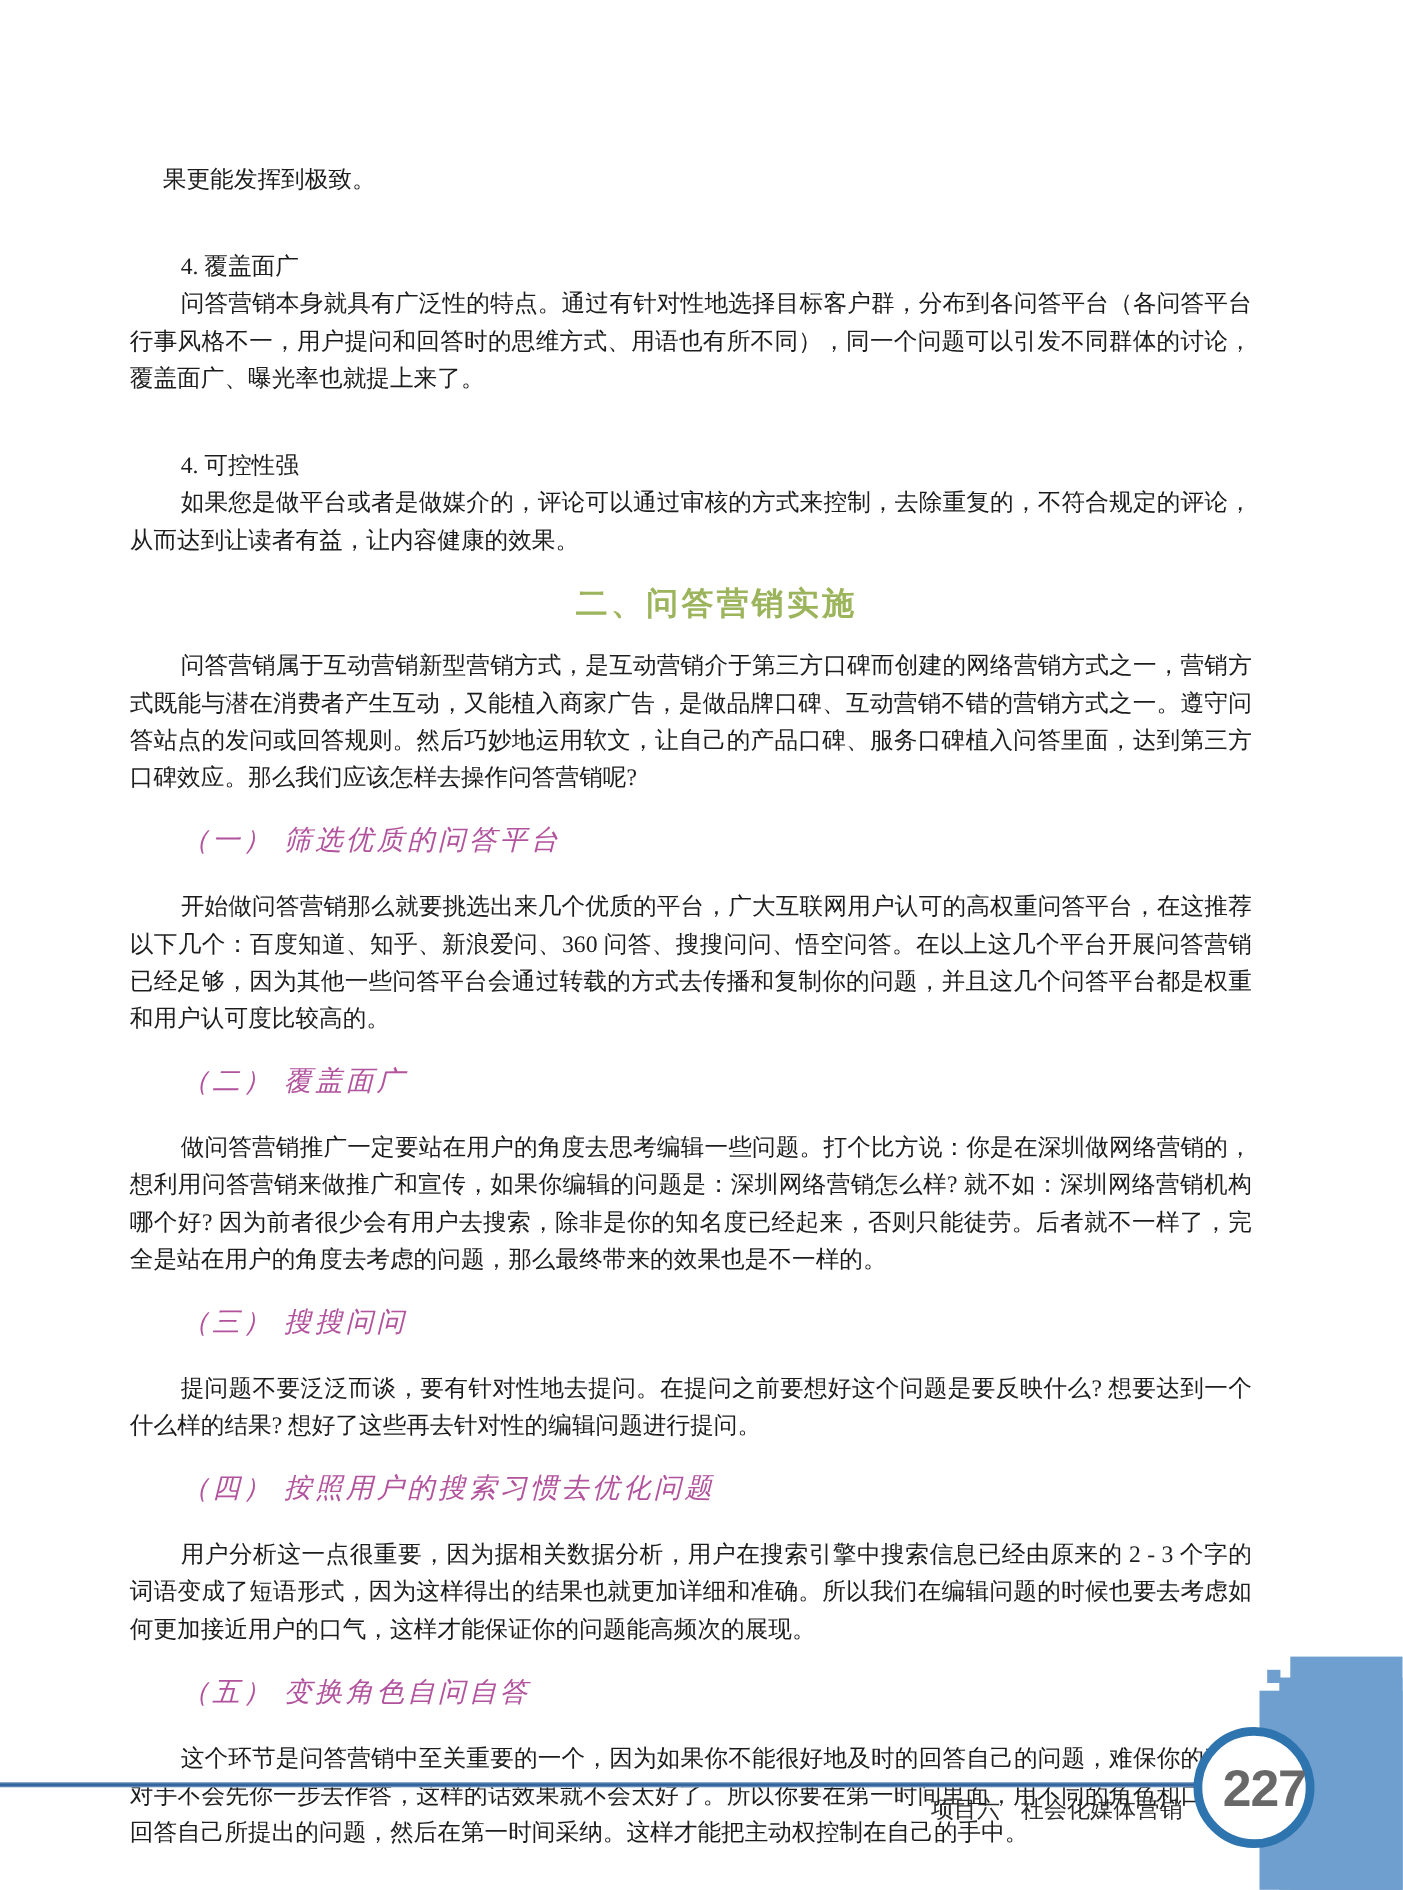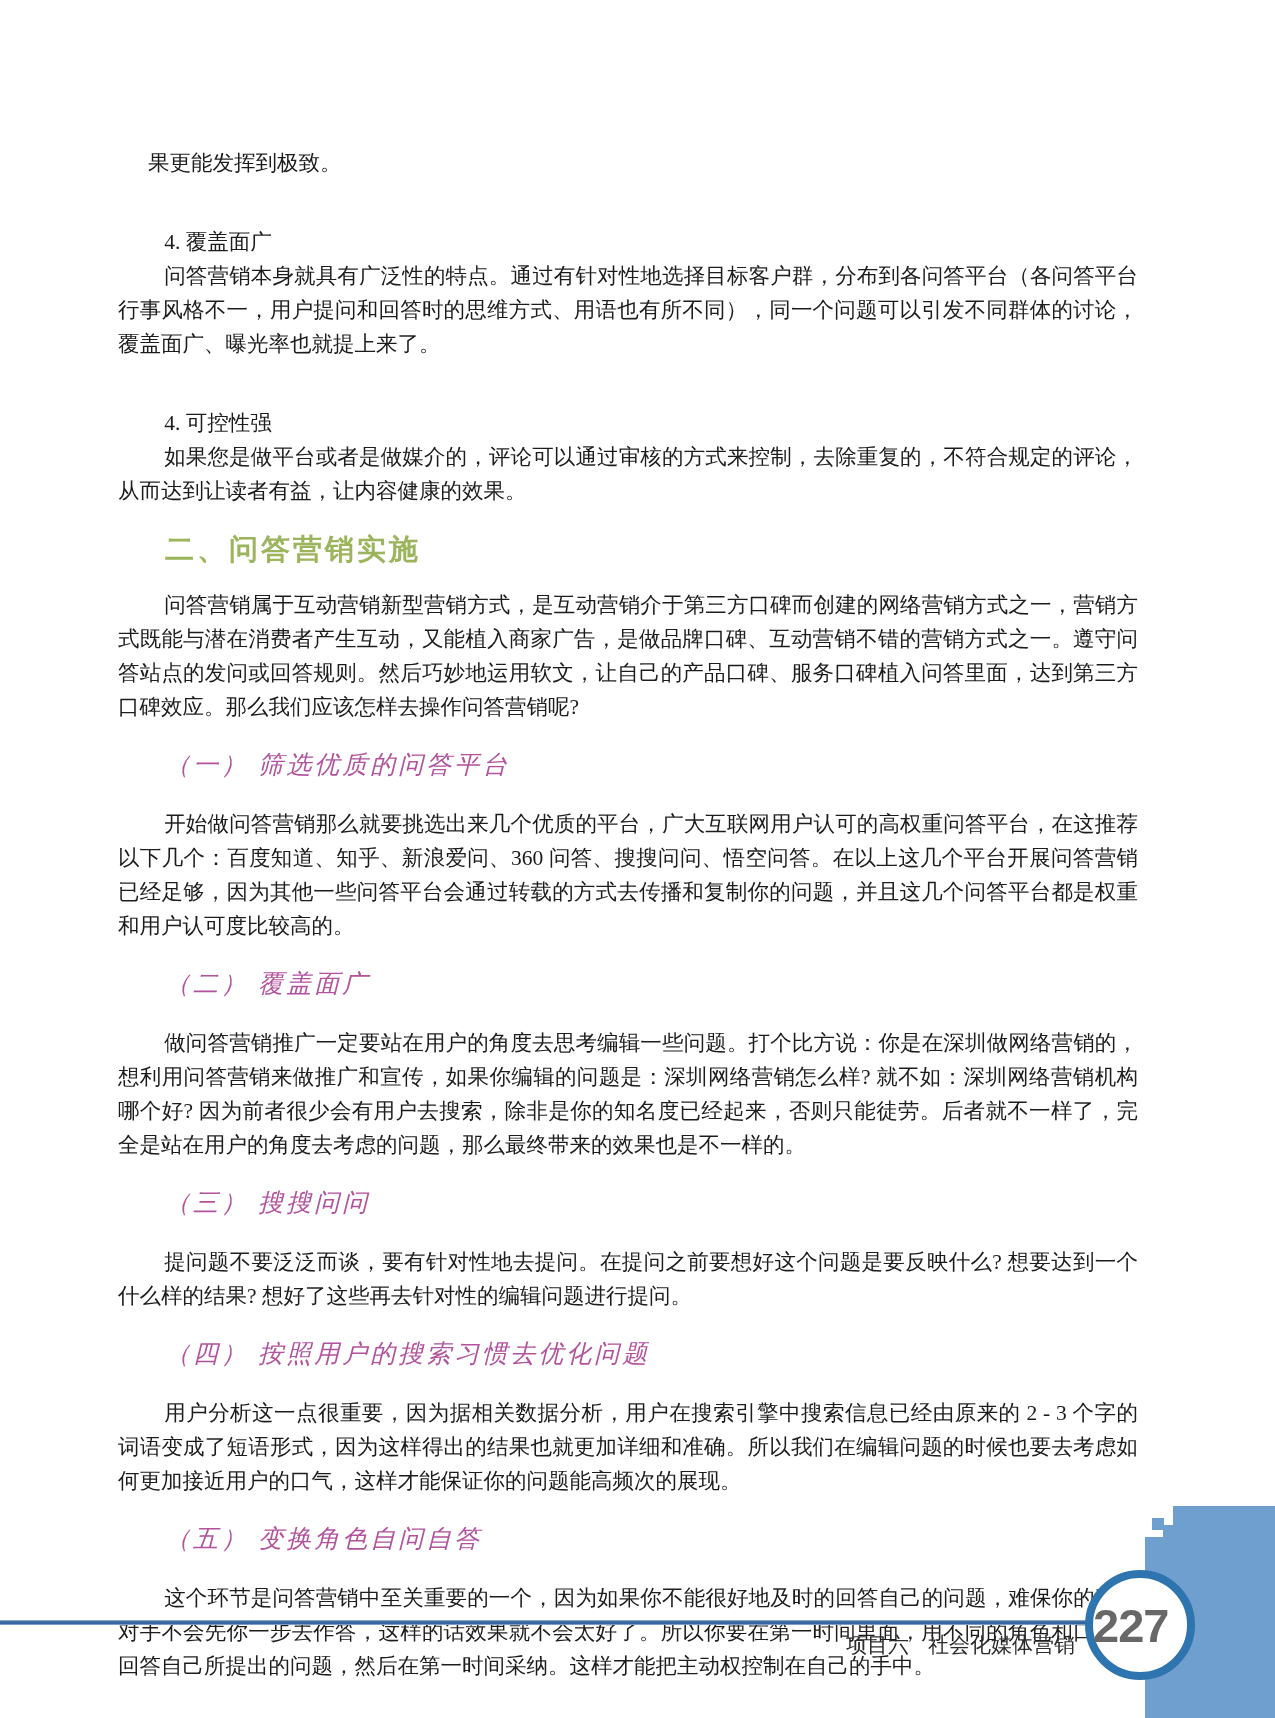--- a/index.html
+++ b/index.html
@@ -29,20 +29,21 @@
   .num-heading { text-indent: 2.15em; margin-top: 45px; }
 
   .section-heading {
     font-family: "Liberation Sans", "DejaVu Sans", sans-serif;
     font-size: 29px;
     font-weight: bold;
     color: #9cb45c;
     letter-spacing: 3px;
     margin: 24px 0 22px 47px;
     line-height: 34px;
+    text-align: center;
   }
   .sub-heading {
     font-family: "Liberation Serif", "DejaVu Serif", serif;
     font-style: italic;
     font-weight: normal;
     font-size: 25px;
     color: #b2539e;
     letter-spacing: 3px;
     margin: 23px 0 24px 47px;
     line-height: 36px;
@@ -76,21 +77,21 @@
   .page-badge {
     position: absolute;
     left: 1085px; top: 1570px;
     width: 94px; height: 94px;
     background: #ffffff;
     border: 8px solid #2e74ae;
     border-radius: 50%;
     z-index: 2;
     display: flex;
     align-items: center;
-    justify-content: flex-start;
+    justify-content: flex-end;
   }
   .page-badge span {
     font-family: "Liberation Sans", "DejaVu Sans", sans-serif;
     font-weight: bold;
     font-size: 47px;
     color: #686868;
     letter-spacing: -1px;
   }
 </style>
 </head>

